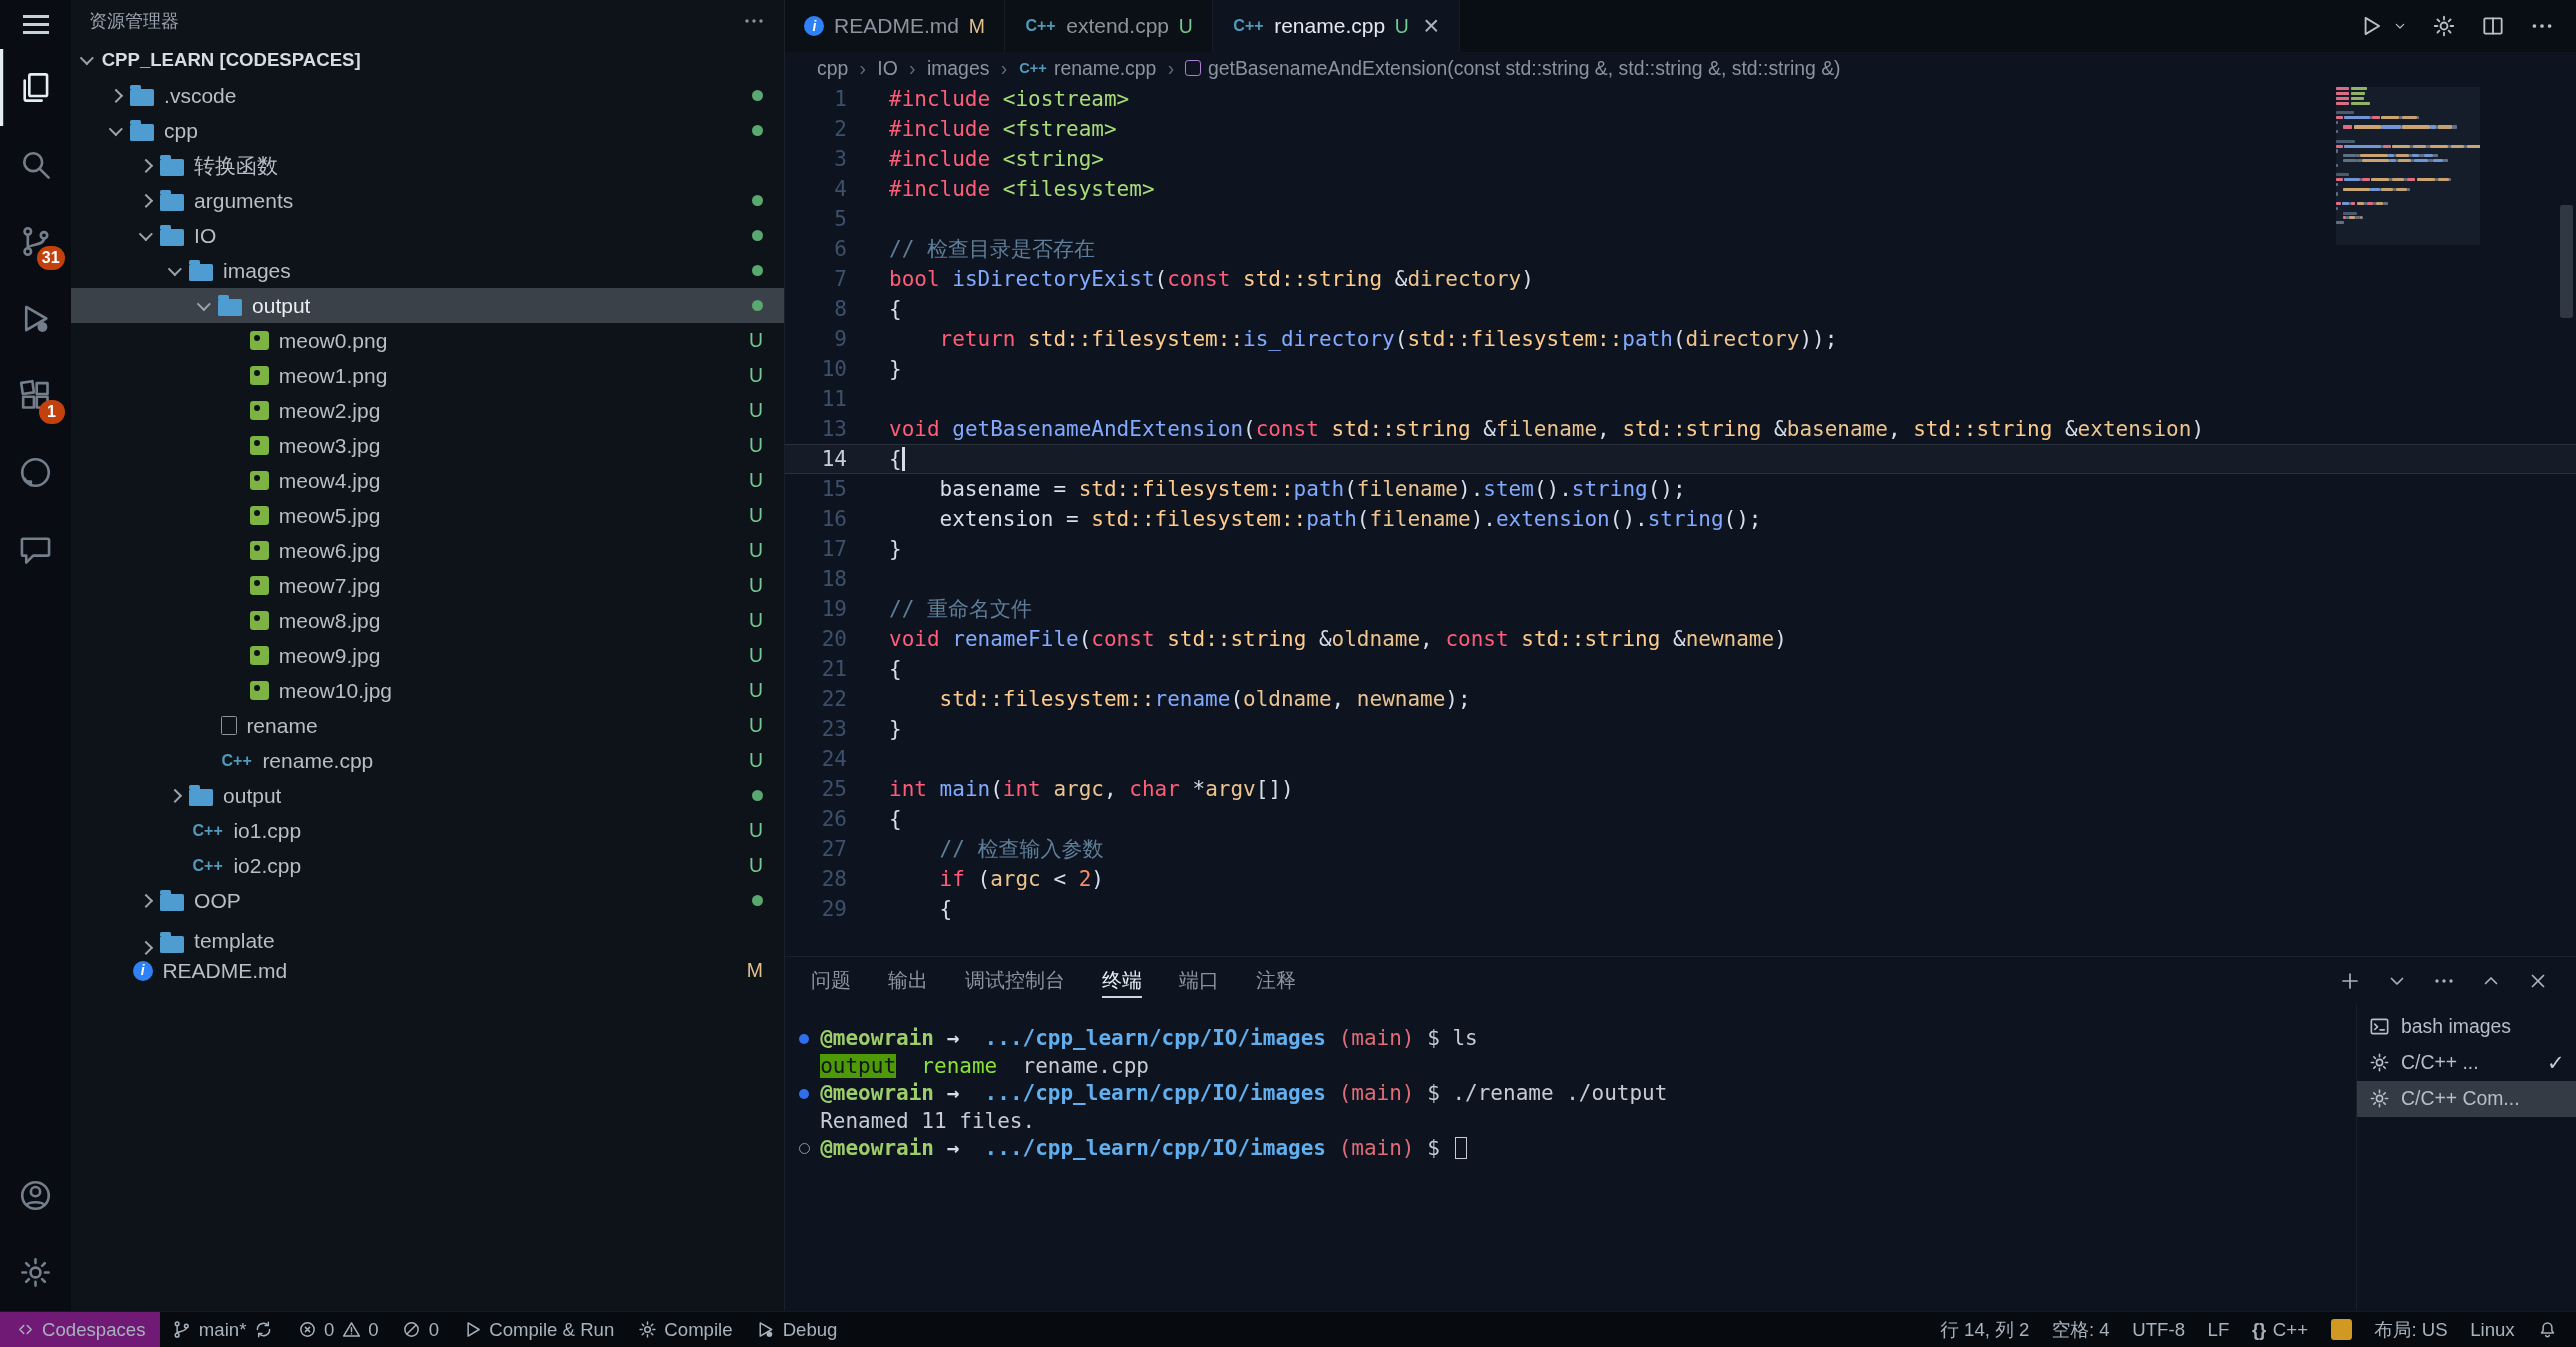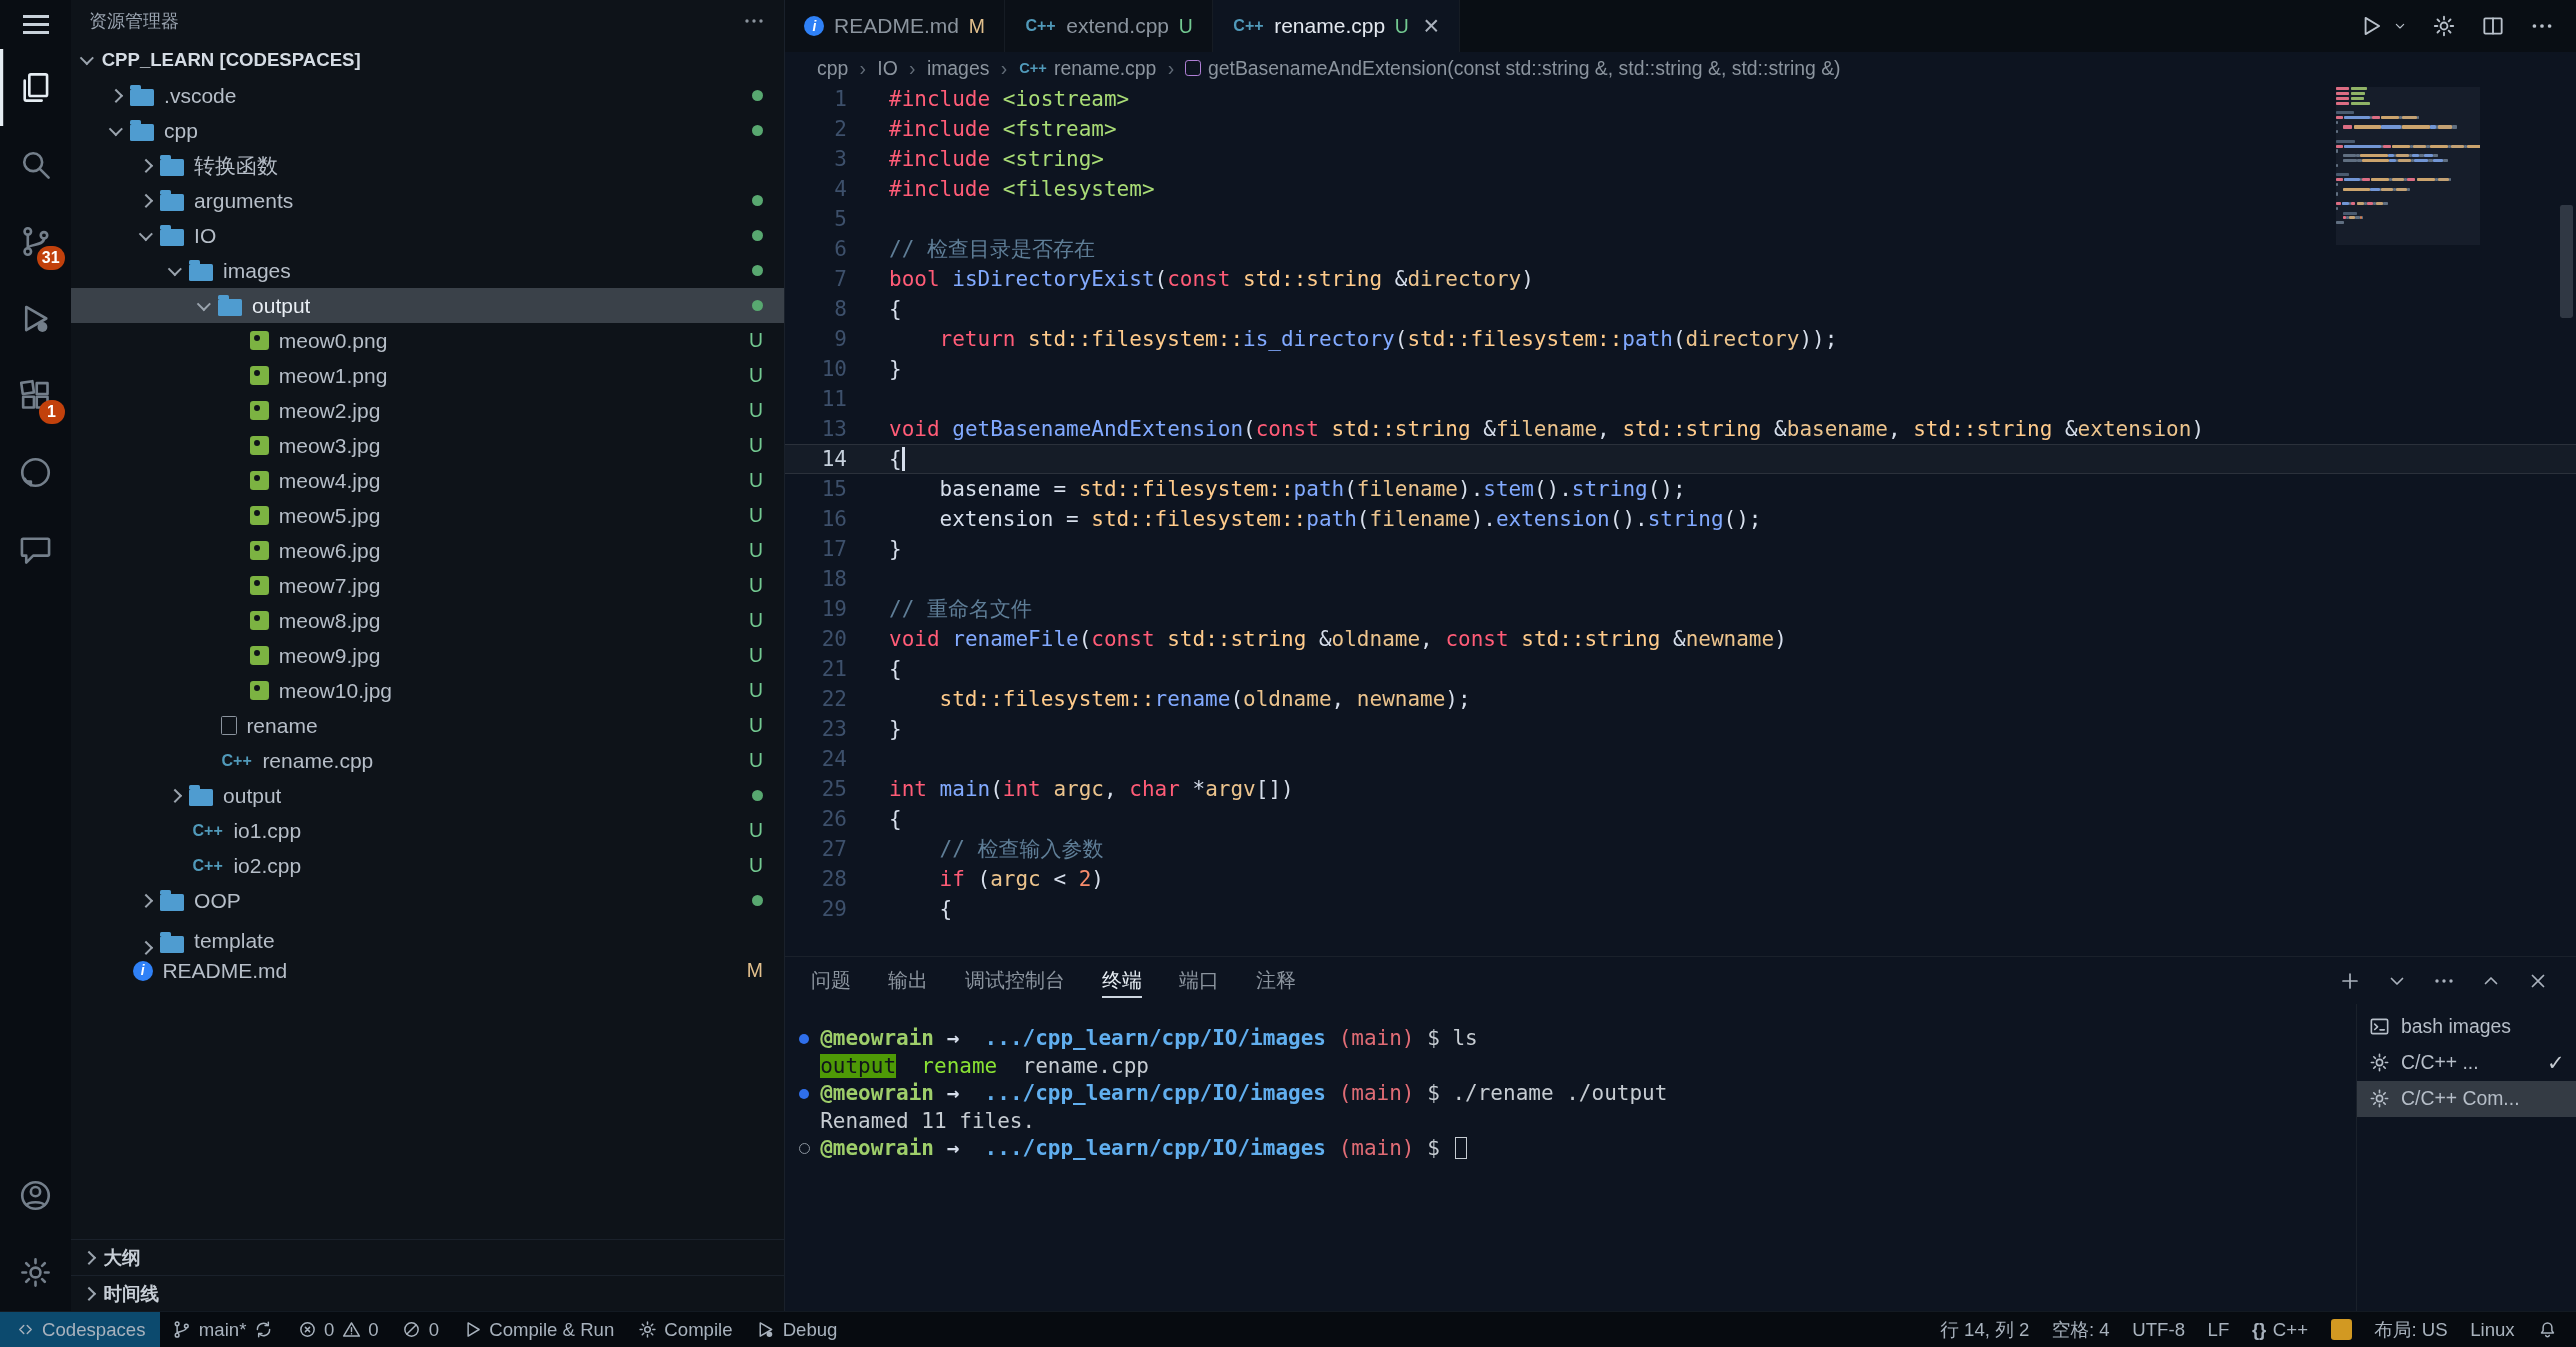--- a/index.html
+++ b/index.html
@@ -140,21 +140,21 @@
 .tl-check{margin-left:auto;color:#c6ccd2;font-size:21px}
 
 
 .statusbar{position:absolute;left:0;right:0;bottom:0;height:36px;background:#070b10;
   display:flex;align-items:center;color:#a8b2bd;font-size:18.6px;border-top:0.8px solid #131a22;
   padding-right:6.5px}
 .sb-left,.sb-right{display:flex;align-items:center;height:100%}
 .sb-right{margin-left:auto}
 .sb-item{display:flex;align-items:center;gap:6.5px;padding:0 11.3px;height:100%;cursor:pointer;white-space:nowrap}
 .sb-item .ic{width:21px;height:21px}
-.status-remote{background:#0c4a6e;padding:0 14.6px}
+.status-remote{background:#701a75;padding:0 14.6px}
 .braces-ic{font-weight:bold;color:#a8b2bd}
 .swatch{width:21px;height:21px;border-radius:3.2px;background:#d29922;display:inline-block}
 </style>
 </head>
 <body>
 
 <div class="app">
 
   <div class="activitybar">
     <div class="ab-item menu">
@@ -406,30 +406,20 @@
           <span class="tree-label">template</span>
           <span class="tree-badge"></span>
         </div>
         <div class="tree-row" style="padding-left: 40px;">
           <span class="chev-spacer"></span>
           <span class="ficon mdf">i</span>
           <span class="tree-label">README.md</span>
           <span class="tree-badge mod">M</span>
         </div>
       </div>
-    <div class="sb-bottom">
-      <div class="sb-section">
-        <span class="chev"></span>
-        <span>大纲</span>
-      </div>
-      <div class="sb-section">
-        <span class="chev"></span>
-        <span>时间线</span>
-      </div>
-    </div>
   </div>
 
   <div class="main">
     <div class="tabbar">
       <div class="tabs">
           <div class="tab">
             <span class="ficon mdf">i</span>
             <span class="tab-label">README.md</span>
             <span class="tab-badge mod">M</span>
           </div>

